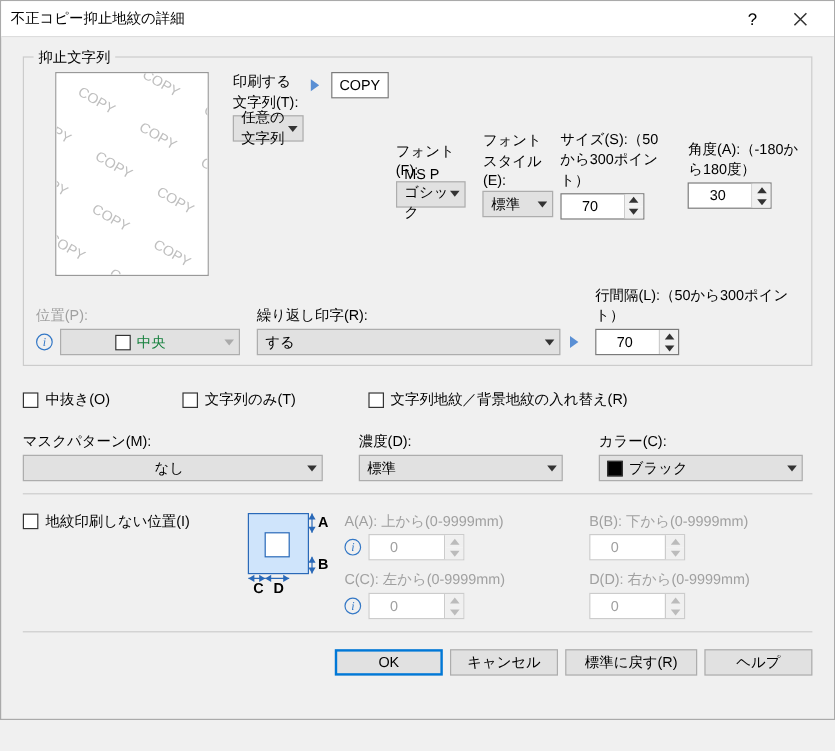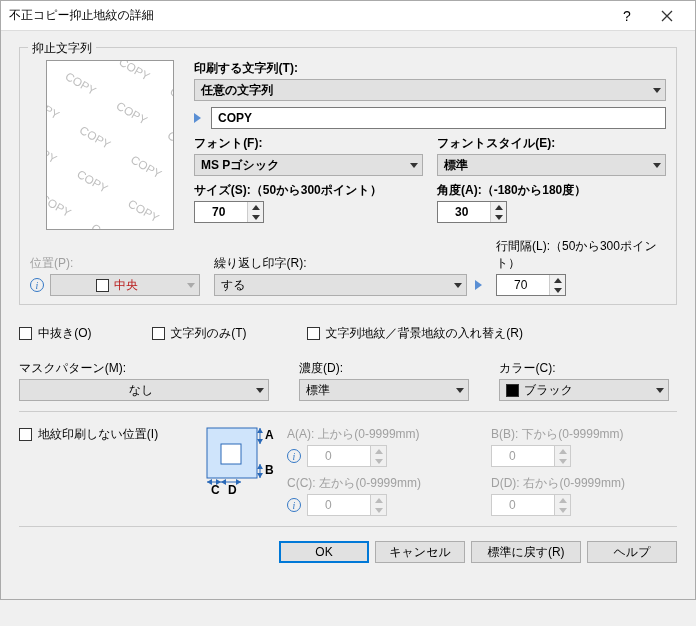--- a/index.html
+++ b/index.html
@@ -94,21 +94,21 @@
                   <text x="50" y="130">COPY</text>
                   <text x="110" y="130">COPY</text>
                 <text x="-30" y="170">COPY</text>
                   <text x="30" y="170">COPY</text>
                   <text x="90" y="170">COPY</text>
               </g>
             </svg>
           </div>
         </div>
 
-        <div style="flex:1; display:flex; flex-direction:column; gap:6px;font-weight:bold;">
+        <div style="flex:1; display:flex; flex-direction:row; gap:6px;">
           <div>
             <div class="lbl">印刷する文字列(T):</div>
             <div class="dd" style="width:100%;">
               <span>任意の文字列</span>
               <span class="arrow tri down"></span>
             </div>
           </div>
 
           <div>
             <div class="row" style="gap:10px;">
@@ -167,21 +167,21 @@
             </div>
           </div>
         </div>
       </div>
 
       <div class="row" style="gap:14px; margin-top:8px; align-items:flex-end;">
         <div style="width:170px;">
           <div class="lbl" style="color:#a0a0a0;">位置(P):</div>
           <div class="row" style="gap:6px;">
             <span class="info">i</span>
-            <div class="dd" style="flex:1; color:#b91c1c;padding-left:45px;">
+            <div class="dd" style="flex:1; color:#15803d;padding-left:45px;">
               <span class="swatch white"></span>
               <span>中央</span>
               <span class="arrow tri down" style="border-top-color:#aaa;"></span>
             </div>
           </div>
         </div>
         <div style="flex:1;">
           <div class="lbl">繰り返し印字(R):</div>
           <div class="row" style="gap:8px;">
             <div class="dd" style="flex:1;">

